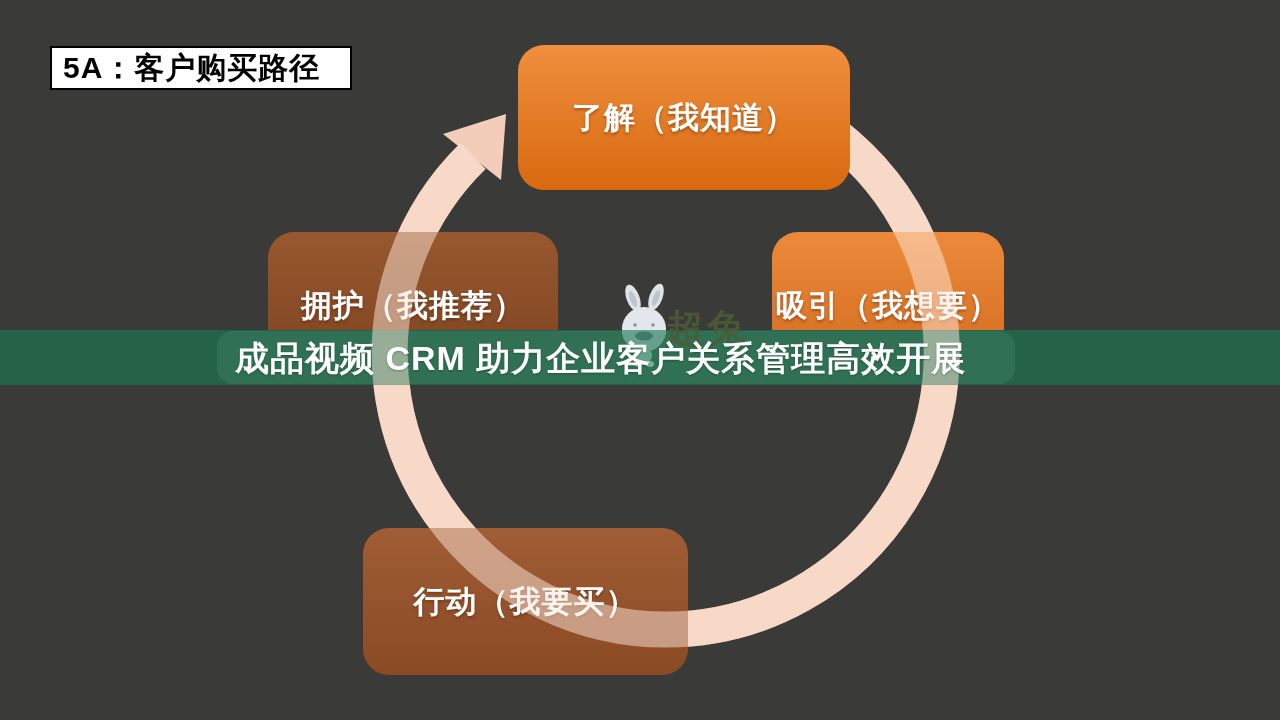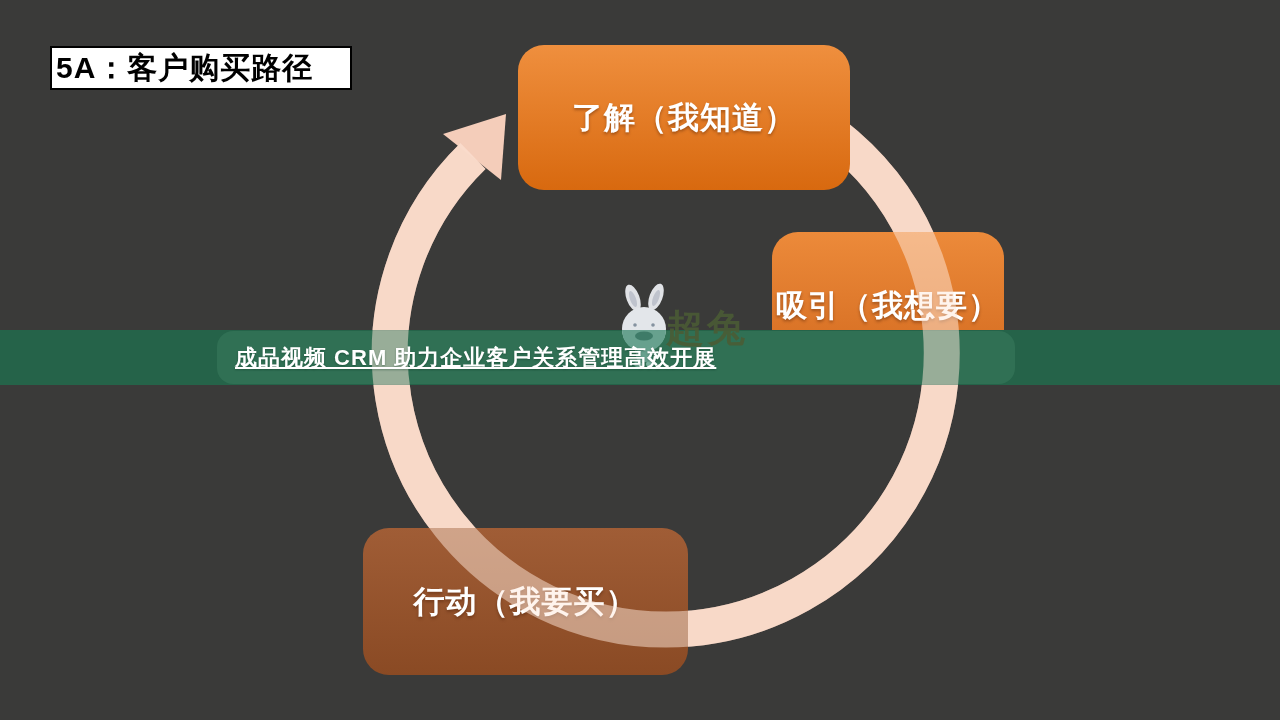--- a/index.html
+++ b/index.html
@@ -5,21 +5,21 @@
   html,body{margin:0;padding:0;}
   .page{
     position:relative;width:1280px;height:720px;overflow:hidden;
     font-family:"Liberation Sans","DejaVu Sans",sans-serif;
   }
   .layer{position:absolute;left:0;top:0;width:1280px;height:720px;pointer-events:none;}
   
   .title-badge{
     position:absolute;left:50px;top:46px;width:302px;height:44px;
     box-sizing:border-box;border:2px solid #000;
-    font-size:30px;font-weight:600;line-height:40px;padding-left:4px;
+    font-size:30px;font-weight:600;line-height:40px;padding-left:11px;
     letter-spacing:1px;white-space:nowrap;
   }
   
   .stage{
     position:absolute;border-radius:26px;
     display:flex;align-items:center;justify-content:center;
   }
   .stage .stage-label{
     color:#fff;font-size:31px;font-weight:700;letter-spacing:1px;
     text-shadow:0 2px 3px rgba(60,20,0,0.38);white-space:nowrap;
@@ -27,23 +27,22 @@
   .stage-aware   {left:518px;top:45px; width:332px;height:145px;}
   .stage-appeal  {left:772px;top:232px;width:232px;height:147px;}
   .stage-ask     {left:672px;top:528px;width:296px;height:147px;}
   .stage-act     {left:363px;top:528px;width:325px;height:147px;}
   .stage-advocate{left:268px;top:232px;width:290px;height:147px;}
   
   .banner-base{position:absolute;left:0;top:330px;width:1280px;height:55px;}
   .banner-panel{position:absolute;left:217px;top:331px;width:798px;height:53px;border-radius:16px;}
   .banner-text{
     position:absolute;left:235px;top:330px;height:55px;line-height:56px;
-    font-size:22px;font-weight:700;letter-spacing:1px;white-space:nowrap;
+    font-size:34px;font-weight:700;letter-spacing:1px;white-space:nowrap;
     text-shadow:0 1px 2px rgba(0,40,25,0.35);
-    text-decoration:underline;
   }
   
   .rabbit-svg{position:absolute;left:618px;top:283px;width:54px;height:86px;opacity:0.95;}
   .brand-mark{
     position:absolute;left:666px;top:303px;font-size:38px;font-weight:700;
     letter-spacing:3px;opacity:0.88;white-space:nowrap;text-align:center;
   }
 </style>
 </head>
 <body>
@@ -53,20 +52,23 @@
   <svg class="layer" viewBox="0 0 1280 720">
     <path d="M 598 86 A 276 276 0 1 1 473 156" fill="none" stroke-width="36" stroke="#f0c8b5"></path>
     <polygon points="506,114 443,134 501,180" fill="#f4cdba"></polygon>
   </svg>
 
   <div class="stage stage-appeal" style="background: linear-gradient(rgb(236, 138, 58), rgb(210, 105, 30));">
     <span class="stage-label" style="color: rgb(255, 255, 255);">吸引（我想要）</span>
   </div>
   <div class="stage stage-act" style="background: linear-gradient(rgb(160, 93, 54), rgb(138, 74, 36));">
     <span class="stage-label" style="color: rgb(255, 255, 255);">行动（我要买）</span>
+  </div>
+  <div class="stage stage-advocate" style="background: linear-gradient(rgb(152, 88, 47), rgb(124, 67, 32));">
+    <span class="stage-label" style="color: rgb(255, 255, 255);">拥护（我推荐）</span>
   </div>
 
   <div class="banner-base" style="background: rgb(37, 99, 73);"></div>
   <div class="banner-panel" style="background: rgb(48, 112, 84);"></div>
 
   <svg class="layer" viewBox="0 0 1280 720">
     <path d="M 598 86 A 276 276 0 1 1 473 156" fill="none" stroke-width="36" stroke="rgba(255,233,219,0.5)"></path>
   </svg>
 
   <svg class="rabbit-svg" viewBox="0 0 54 86">

